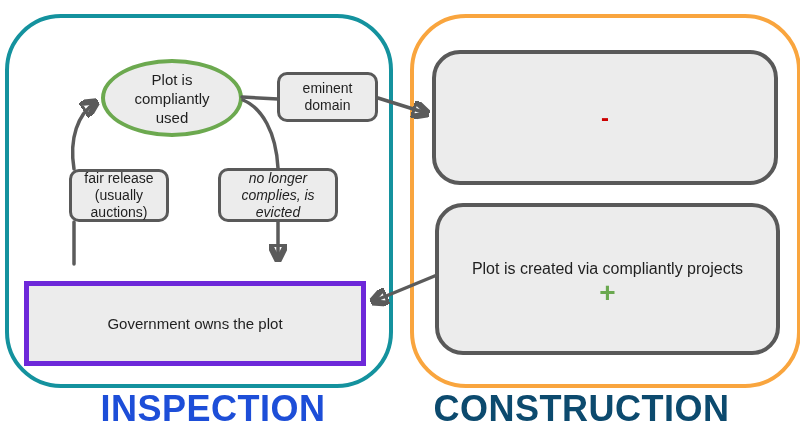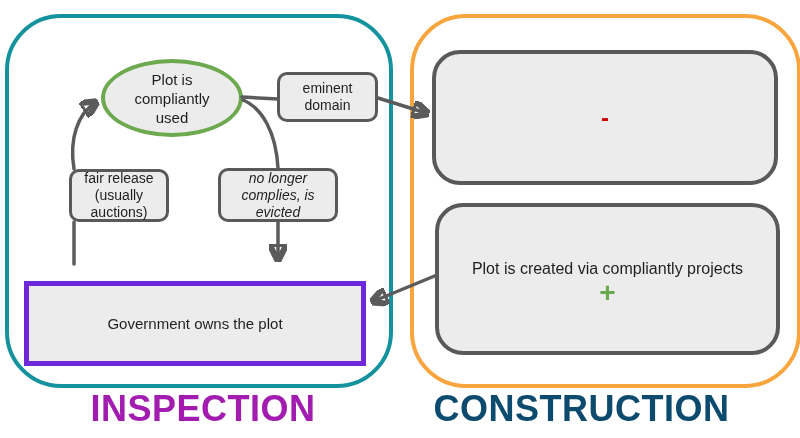--- a/index.html
+++ b/index.html
@@ -11,21 +11,21 @@
   .container.inspection{
     left:5px;top:14px;width:380px;height:366px;border:4px solid #14929E;
   }
   .container.construction{
     left:410px;top:14px;width:383px;height:366px;border:4px solid #F9A53E;
   }
   .zone-label{
     position:absolute;top:388px;height:42px;display:flex;align-items:center;justify-content:center;
     font-size:36px;font-weight:bold;letter-spacing:0.5px;white-space:nowrap;
   }
-  .zone-label.inspection{left:11px;width:384px;color:#a21caf;text-align:right;}
+  .zone-label.inspection{left:21px;width:384px;color:#1d4ed8;text-align:right;}
   .zone-label.construction{left:388px;width:387px;color:#0c4a6e;}
 
   .node{
     position:absolute;background:#ECECEC;display:flex;flex-direction:column;
     align-items:center;justify-content:center;text-align:center;z-index:4;box-sizing:border-box;
   }
   .node .txt{white-space:pre-line;}
 
   .ellipse{
     left:101px;top:59px;width:142px;height:78px;border:4px solid #6CA94F;border-radius:50%;

